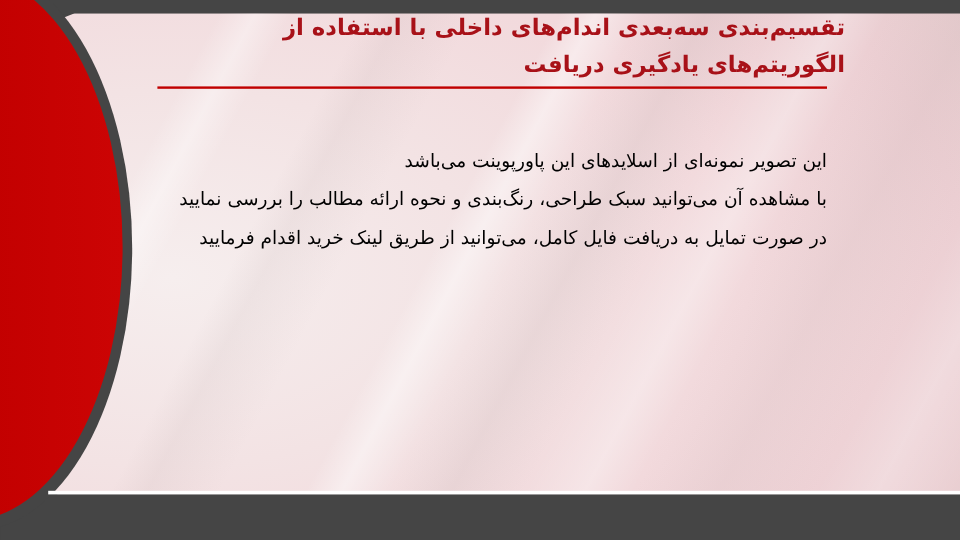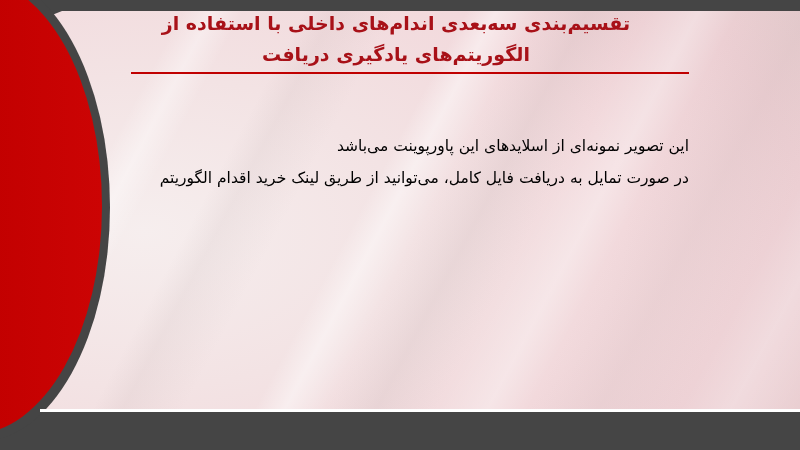--- a/index.html
+++ b/index.html
@@ -111,25 +111,25 @@
     width: 258px;
     height: 456px;
     border-radius: 50%;
     background: linear-gradient(90deg, #b10000 0%, #c20000 55%, #cc0404 100%);
     z-index: 3;
   }
 
   
   .title-block {
     position: absolute;
-    left: 100px;
+    left: 112px;
     top: 8px;
     width: 592px;
     z-index: 5;
-    text-align: center;
+    text-align: right;
   }
   .title-line {
     color: #a81118;
     font-size: 19px;
     font-weight: bold;
     line-height: 31px;
     letter-spacing: 0;
     white-space: nowrap;
     direction: rtl;
   }
@@ -140,21 +140,21 @@
     width: 558px;
     height: 2px;
     background: #c00000;
     z-index: 5;
   }
 
   
   .body-block {
     position: absolute;
     right: 111px;
-    top: 130px;
+    top: 118px;
     width: 580px;
     z-index: 5;
     text-align: right;
     direction: rtl;
   }
   .body-line {
     color: #000000;
     font-size: 15.5px;
     line-height: 32px;
     white-space: nowrap;
@@ -176,16 +176,17 @@
 
   <div class="title-block">
     <div class="title-line">تقسیم‌بندی سه‌بعدی اندام‌های داخلی با استفاده از</div>
     <div class="title-line">الگوریتم‌های یادگیری دریافت</div>
   </div>
 
   <div class="title-rule"></div>
 
   <div class="body-block">
     <div class="body-line">این تصویر نمونه‌ای از اسلایدهای این پاورپوینت می‌باشد</div>
-    <div class="body-line">در صورت تمایل به دریافت فایل کامل، می‌توانید از طریق لینک خرید اقدام الگوریتم</div>
+    <div class="body-line">با مشاهده آن می‌توانید سبک طراحی، رنگ‌بندی و نحوه ارائه مطالب را بررسی نمایید</div>
+    <div class="body-line">در صورت تمایل به دریافت فایل کامل، می‌توانید از طریق لینک خرید اقدام فرمایید</div>
   </div>
 
 </div>
 
 </body></html>

